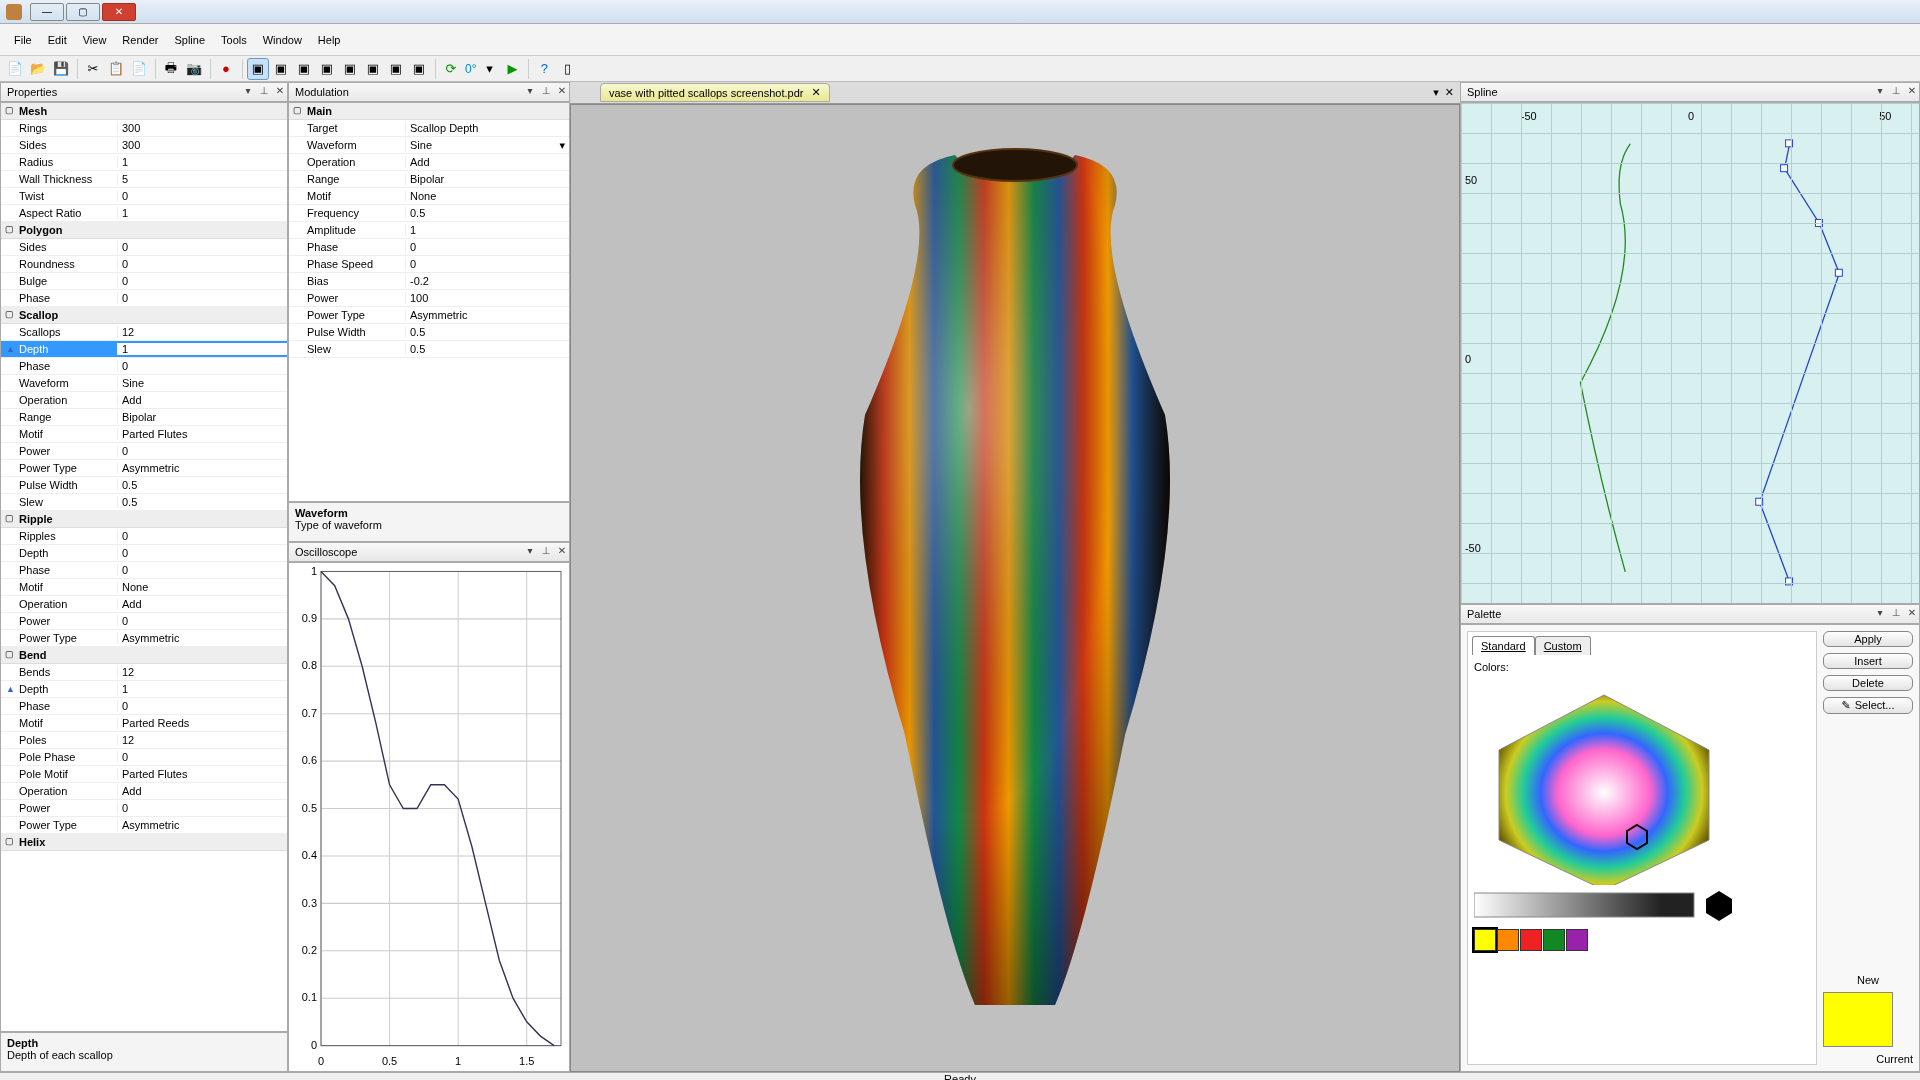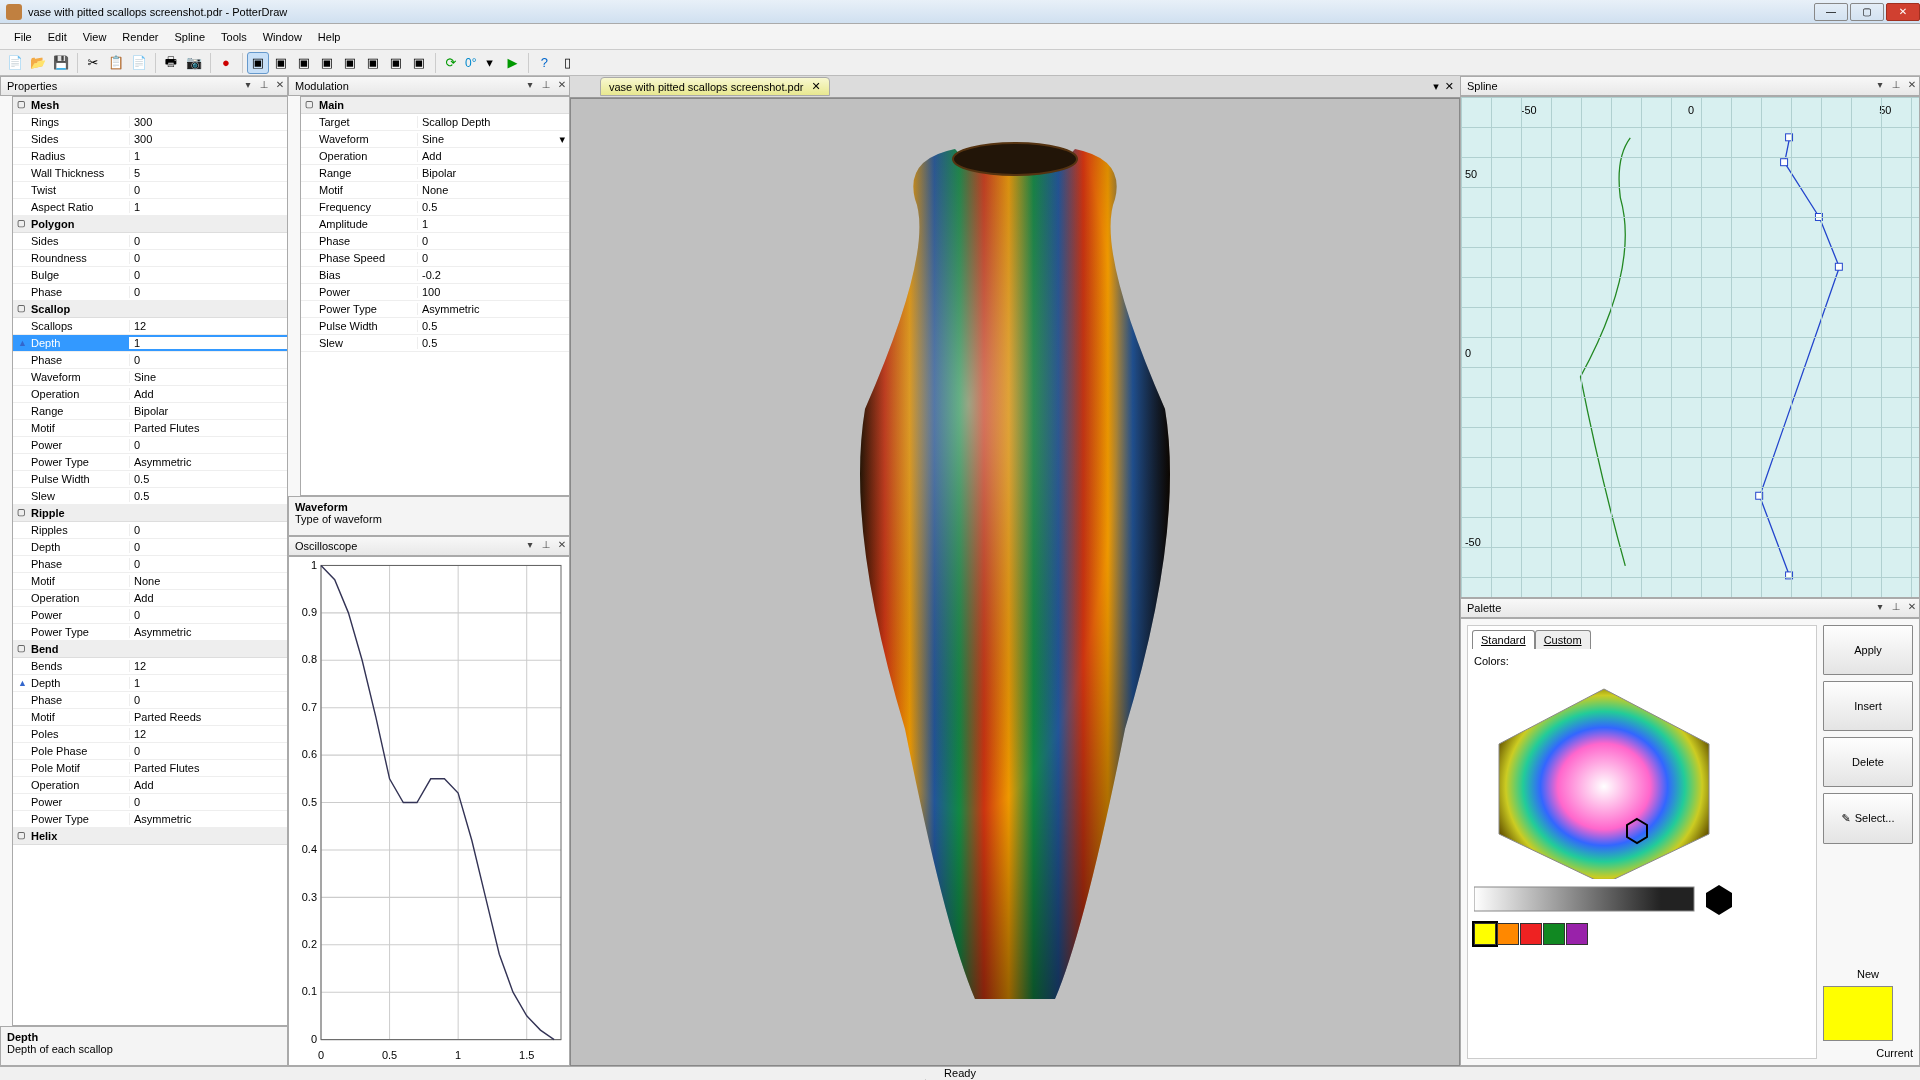--- a/index.html
+++ b/index.html
@@ -7,40 +7,40 @@
 
 
 .titlebar { height: 24px; background: linear-gradient(#e8f0f8, #d0e0f0); display: flex; align-items: center; padding-left: 6px; border-bottom: 1px solid #aaa; }
 .titlebar .app-icon { width: 16px; height: 16px; background: #c08040; border-radius: 3px; margin-right: 6px; }
 .titlebar .title { flex: 1; }
 .titlebar .winbtns { display: flex; }
 .titlebar .winbtn { width: 34px; height: 18px; border: 1px solid #888; margin-left: 2px; display: flex; align-items: center; justify-content: center; font-size: 10px; cursor: pointer; border-radius: 2px; }
 .winbtn.close { background: #d04030; color: #fff; border-color: #a03020; }
 
 
-.menubar { height: 26px; background: #f4f4f4; display: flex; align-items: center; padding-left: 6px; border-bottom: 1px solid #ccc; }
+.menubar { height: 32px; background: #f4f4f4; display: flex; align-items: center; padding-left: 6px; border-bottom: 1px solid #ccc; }
 .menubar .mitem { padding: 3px 8px; cursor: pointer; }
 
 
 .toolbar { height: 26px; background: #f0f0f0; display: flex; align-items: center; padding-left: 4px; border-bottom: 1px solid #bbb; }
 .toolbar .tbtn { width: 22px; height: 22px; margin-right: 1px; display: flex; align-items: center; justify-content: center; cursor: pointer; border-radius: 3px; font-size: 13px; }
 .toolbar .sep { width: 1px; height: 20px; background: #ccc; margin: 0 4px; }
 .toolbar .deg { font-size: 12px; color: #0088cc; padding: 0 2px; }
 
 
 .main { display: flex; height: calc(100% - 90px); }
 
 
 .panel { display: flex; flex-direction: column; background: #f8f8f8; }
 .panel-hdr { height: 20px; background: linear-gradient(#f8f8f8, #e8e8e8); border: 1px solid #aaa; display: flex; align-items: center; padding-left: 6px; font-size: 11px; }
 .panel-hdr .spacer { flex: 1; }
 .panel-hdr .pbtn { width: 14px; height: 14px; margin-left: 2px; font-size: 10px; text-align: center; cursor: pointer; line-height: 12px; color: #444; }
 
 
-.propgrid { flex: 1; overflow-y: auto; border: 1px solid #aaa; background: #fff; position: relative; margin-left: 12px; }
+.propgrid { flex: 1; overflow-y: auto; border: 1px solid #aaa; background: #fff; position: relative; }
 .propgrid .cat { background: #eee; font-weight: bold; padding: 2px 4px 2px 18px; border-bottom: 1px solid #ddd; position: relative; }
 .propgrid .cat::before { content: "▢"; position: absolute; left: 4px; top: 2px; font-size: 9px; color: #666; }
 .propgrid .row { display: flex; border-bottom: 1px solid #eee; padding-left: 18px; height: 17px; align-items: center; position: relative; }
 .propgrid .row.selected { background: #3399ff; color: #fff; }
 .propgrid .row .name { width: 98px; }
 .propgrid .row .val { flex: 1; padding-left: 4px; border-left: 1px solid #eee; }
 .propgrid .row.selected .val { border-left-color: #fff; background: #fff; color: #000; }
 .propgrid .mark { position: absolute; left: 5px; color: #3366cc; font-size: 9px; }
 
 
@@ -65,21 +65,21 @@
   linear-gradient(90deg, #b0d0d0 1px, transparent 1px);
   background-size: 30px 30px; }
 
 
 .palette-body { border: 1px solid #aaa; background: #f8f8f8; flex: 1; display: flex; padding: 6px; gap: 6px; }
 .palette-left { flex: 1; border: 1px solid #ccc; padding: 4px; background: #fff; }
 .pal-tabs { display: flex; text-decoration: underline; }
 .pal-tab { padding: 3px 8px; border: 1px solid #888; border-bottom: none; background: #eee; cursor: pointer; border-radius: 3px 3px 0 0; }
 .pal-tab.active { background: #fff; }
 .pal-right { width: 90px; display: flex; flex-direction: column; gap: 6px; }
-.pal-btn { border: 1px solid #888; background: linear-gradient(#fefefe,#e4e4e4); padding: 18px 4px; text-align: center; cursor: pointer; border-radius: 1px; }
+.pal-btn { border: 1px solid #888; background: linear-gradient(#fefefe,#e4e4e4); padding: 1px 4px; text-align: center; cursor: pointer; border-radius: 6px; }
 .swatch { width: 70px; height: 55px; border: 1px solid #888; }
 .swatch-row { display: flex; gap: 1px; margin-top: 4px; }
 .sw { width: 22px; height: 22px; border: 1px solid #333; }
 .sw.sel { outline: 2px solid #000; }
 
 
 .statusbar { height: 18px; background: #f0f0f0; border-top: 1px solid #aaa; display: flex; align-items: center; padding: 0 6px; font-size: 11px; flex-direction: column; }
 .statusbar .seg { padding: 0 10px; border-left: 1px solid #ccc; }
 .statusbar .fill { flex: 1; }
 
@@ -88,21 +88,20 @@
 .propgrid::-webkit-scrollbar-track { background: #eee; }
 .propgrid::-webkit-scrollbar-thumb { background: #ccc; border: 1px solid #aaa; }
 
 .vase-svg { display:block; margin: 30px auto 0; }
 </style>
 </head>
 <body>
 
 <div class="titlebar">
   <div class="app-icon"></div>
-  <div class="title">vase with pitted scallops screenshot.pdr - PotterDraw</div>
   <div class="winbtns">
     <div class="winbtn">—</div>
     <div class="winbtn">▢</div>
     <div class="winbtn close">✕</div>
   </div>
 </div>
 
 <div class="menubar" id="menubar">
     <div class="mitem">File</div>
     <div class="mitem">Edit</div>

